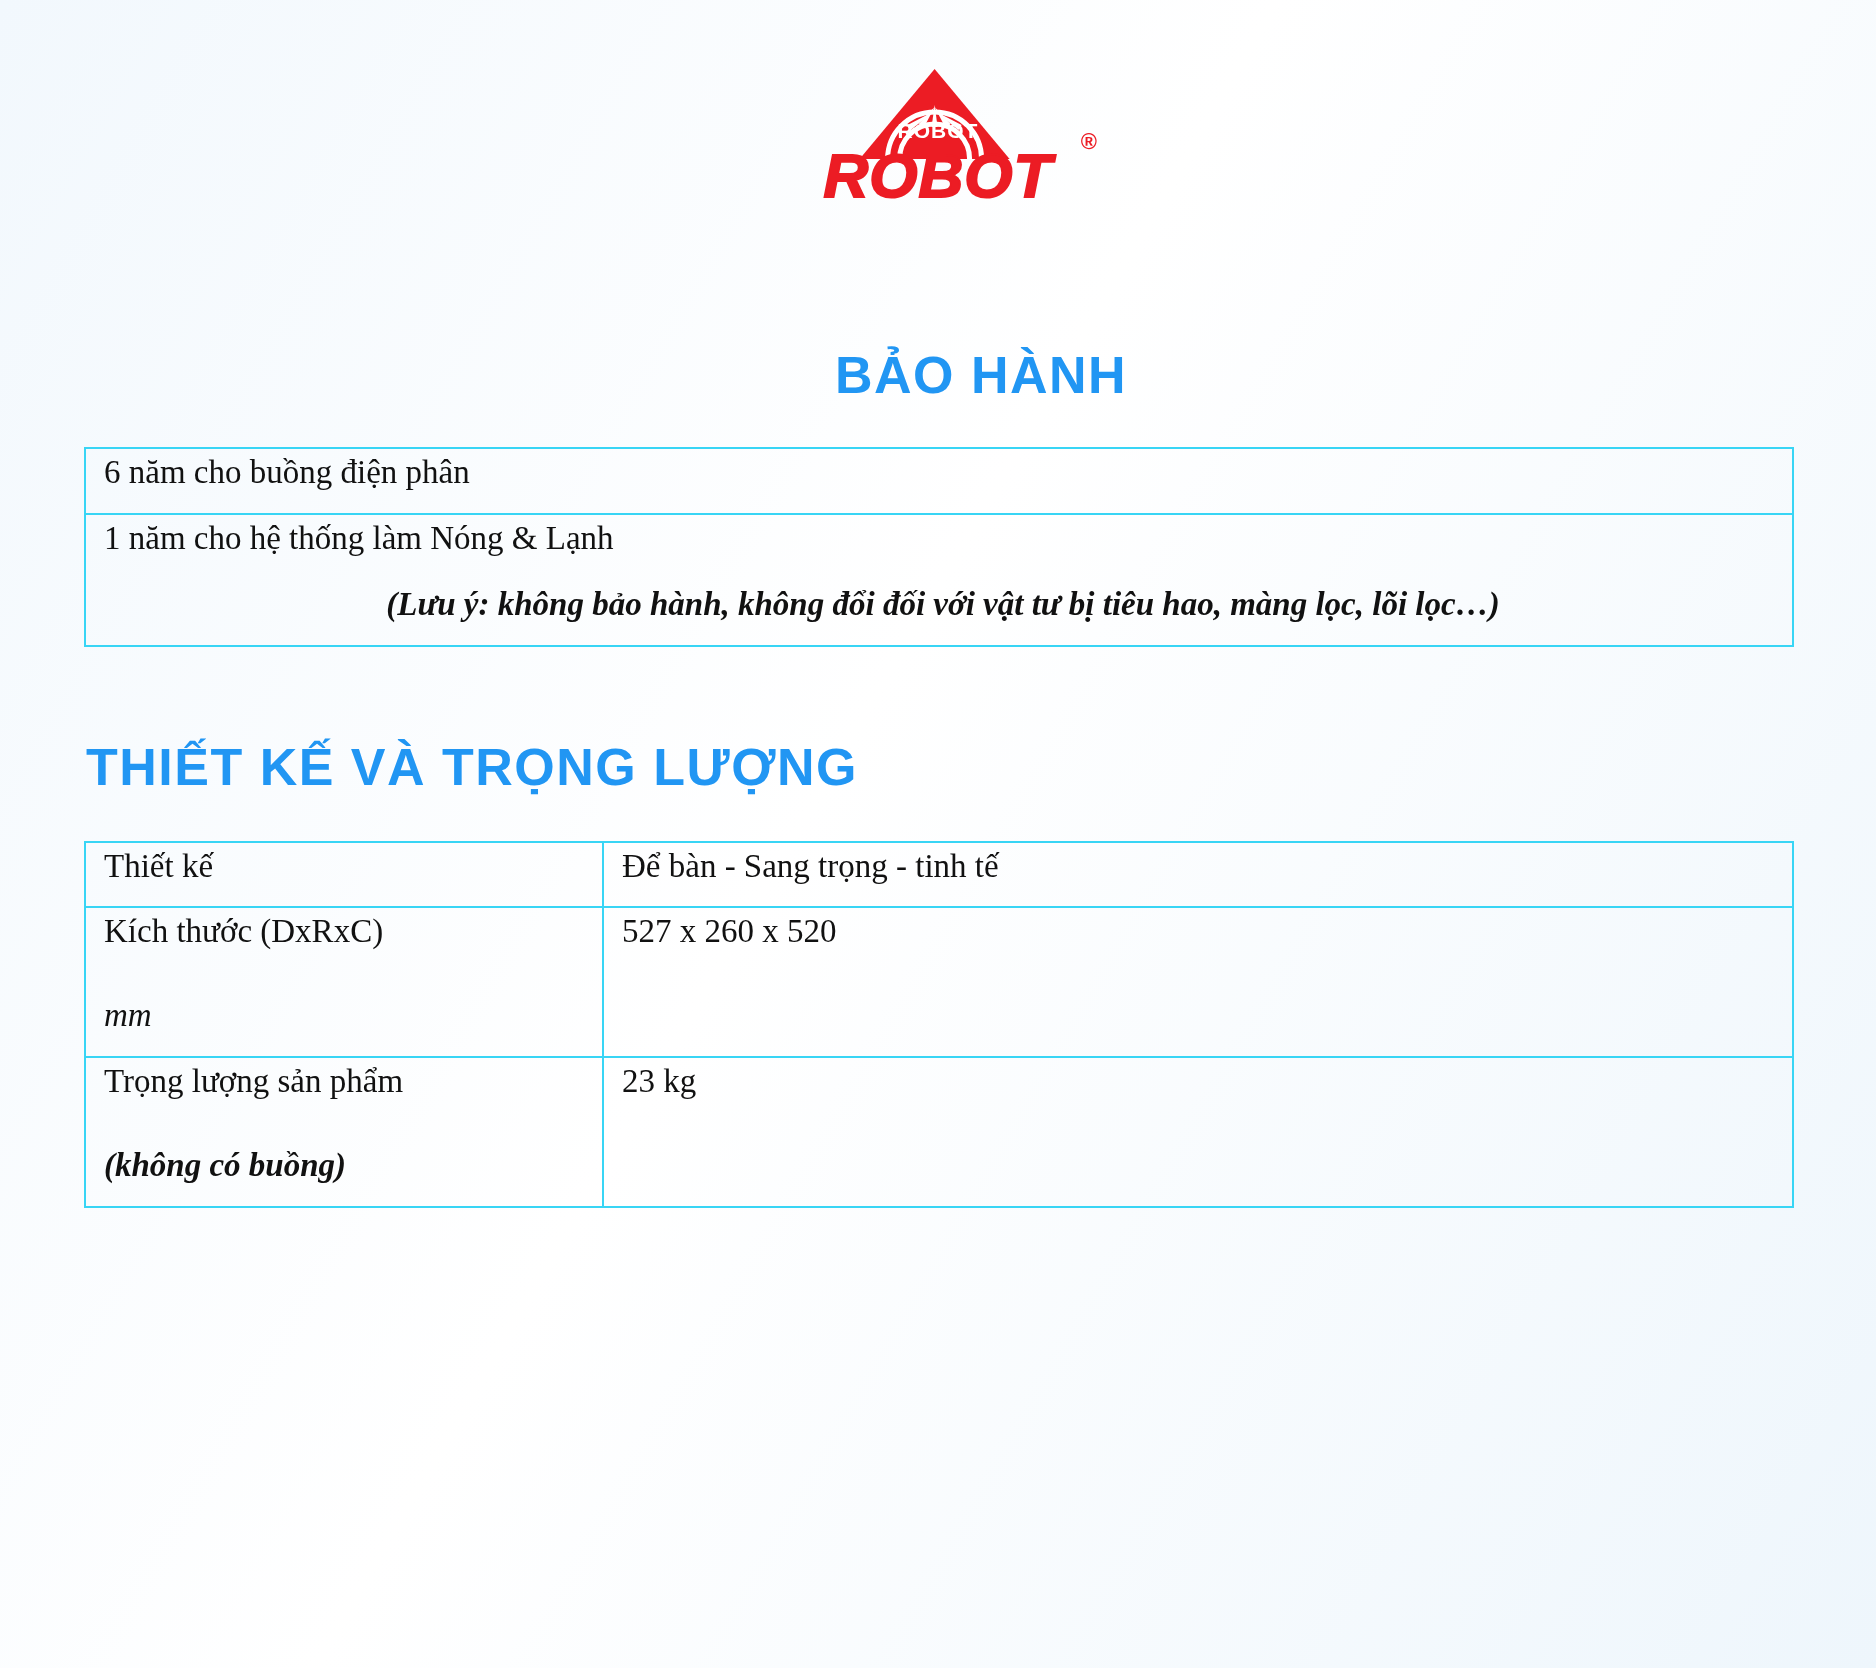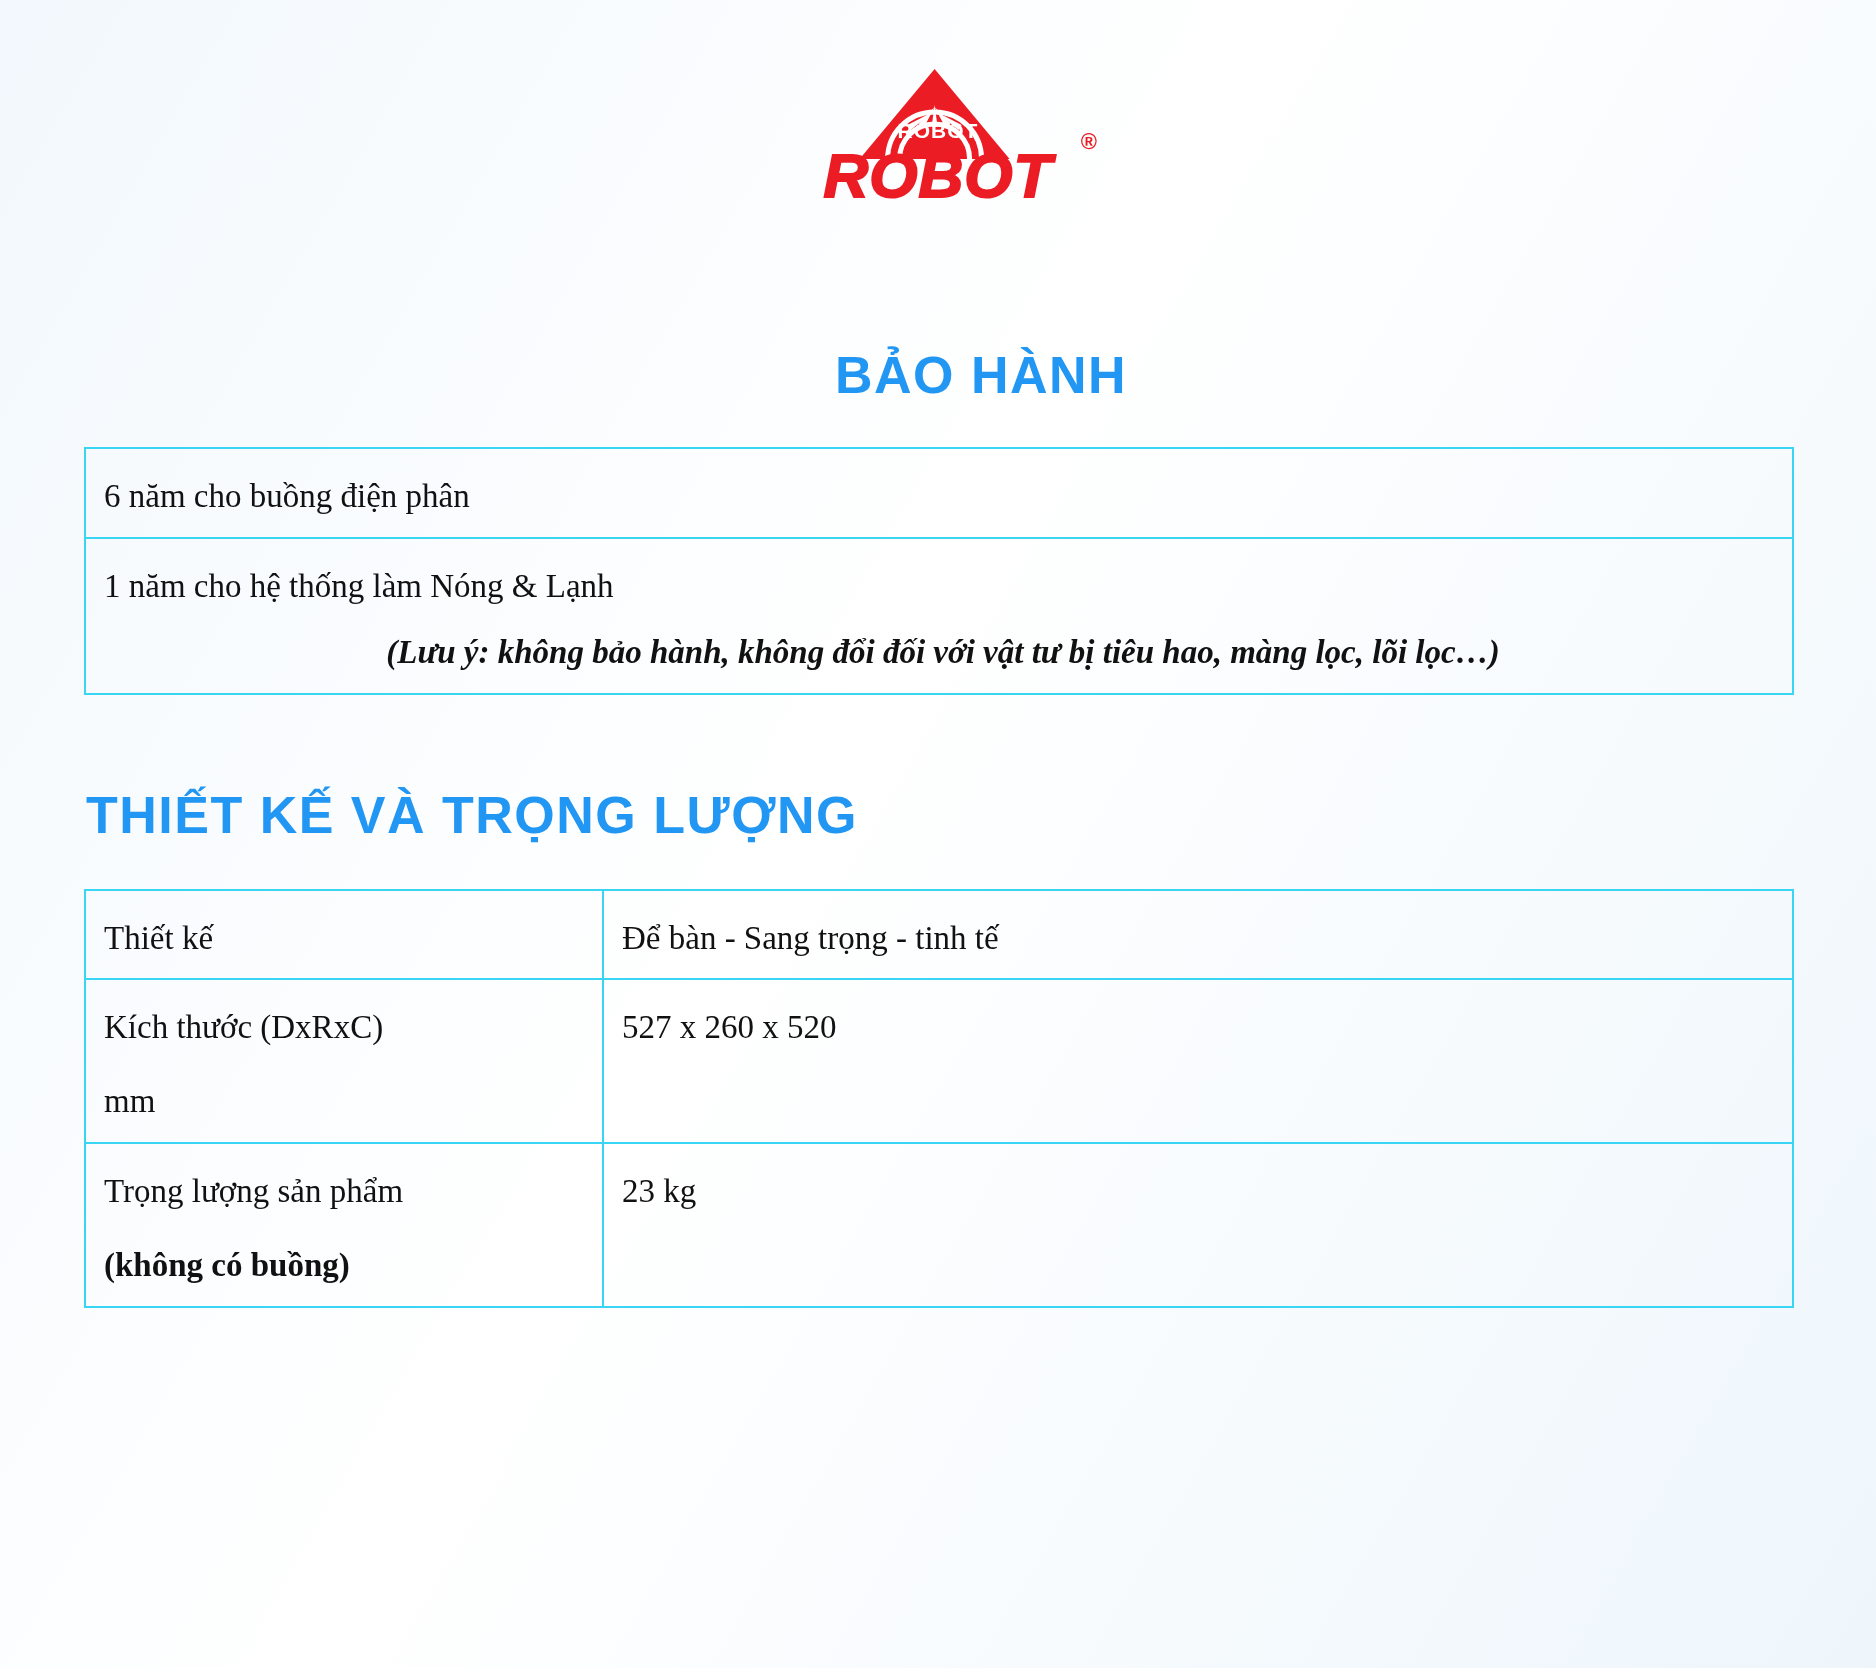--- a/index.html
+++ b/index.html
@@ -87,39 +87,40 @@
   
   .tbl {
     width: 1710px;
     margin-left: 84px;
     border-collapse: collapse;
     table-layout: fixed;
   }
   #warranty-title + .tbl { margin-top: 42px; }
   .tbl td {
     border: 2px solid #38d5f5;
-    padding: 24px 18px 16px 18px;
+    padding: 0 18px 16px 18px;
     font-size: 33px;
     line-height: 1.45;
     vertical-align: top;
   }
   .tbl .note {
     display: block;
     font-weight: bold;
     font-style: italic;
     margin-top: 18px;
     margin-left: 8px;
     font-size: 33px;
     text-align: center;
   }
   #design-table { margin-top: 44px; }
   #design-table td.label { width: 480px; }
   #design-table td .sub {
     display: block;
-    margin-top: 26px;
+    margin-top: 36px;
+    font-style: italic;
   }
   #design-table td .sub.bold { font-weight: bold; }
   .tall td { height: 72px; }
 </style>
 </head>
 <body>
 
 <div class="logo-wrap">
   <div class="logo">
     <svg class="logo-mark" width="170" height="96" viewBox="0 0 170 96">

